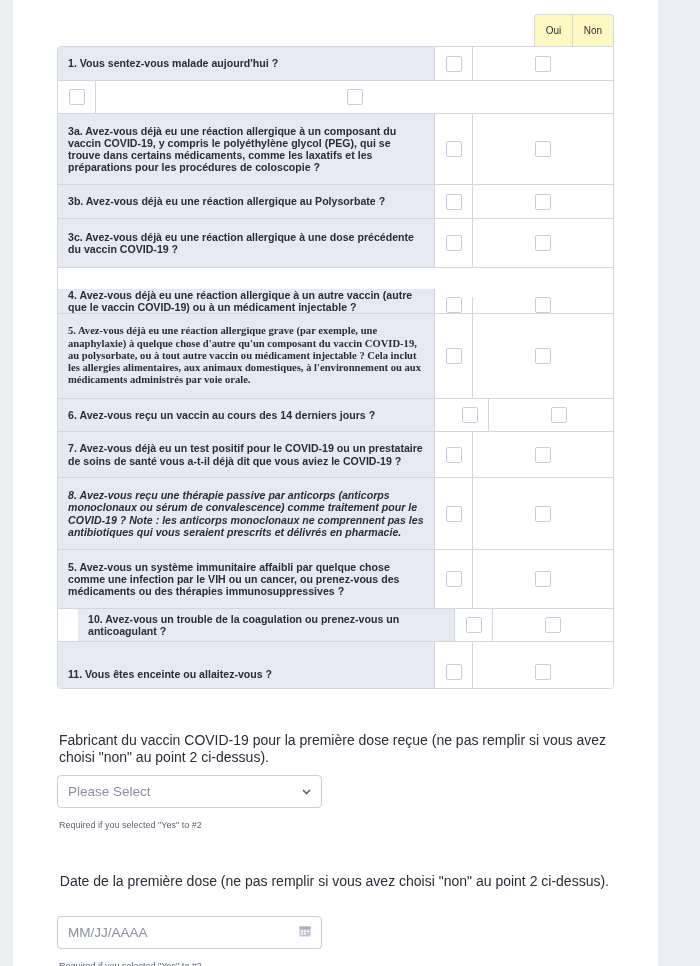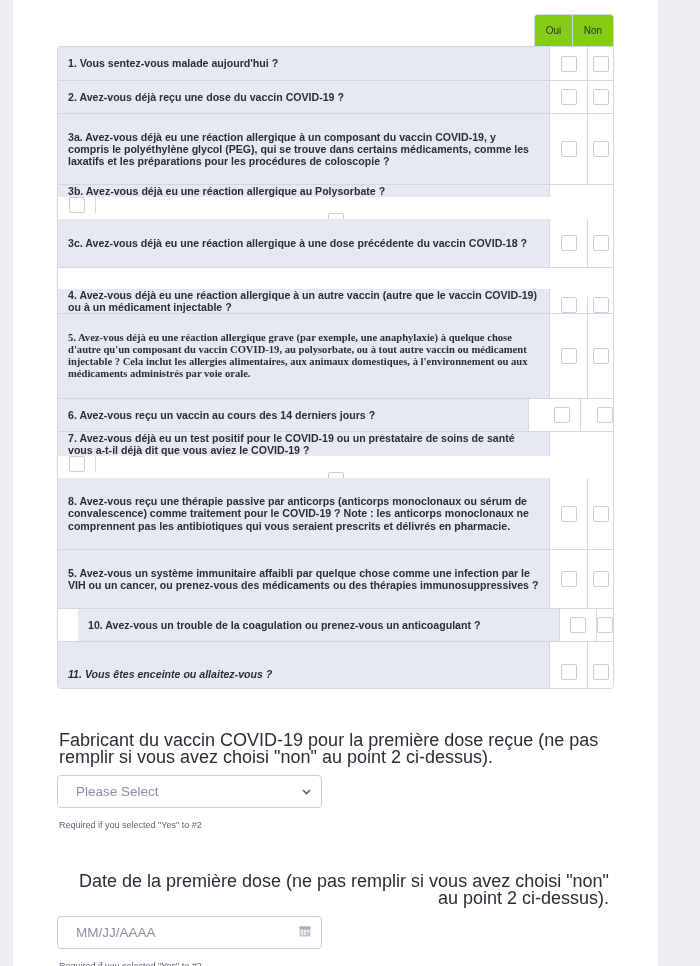--- a/index.html
+++ b/index.html
@@ -14,68 +14,68 @@
     background:#ffffff;
   }
   .matrix {
     position:absolute; left:57px; top:14px; width:557px;
   }
   .mhead {
     position:absolute; left:477px; top:0; height:32px; width:80px;
     display:flex;
     border:1px solid #d3d7e3; border-bottom:none;
     border-radius:4px 4px 0 0;
-    background:#84cc16;
+    background:#fef9c3;
     box-sizing:border-box;
   }
   .mhead .hc {
     font-size:10px; color:#2b2f3a;
     display:flex; align-items:center; justify-content:center;
   }
   .mhead .hc.oui { width:37px; border-right:1px solid #d3d7e3; }
   .mhead .hc.non { flex:1; }
   .mbody {
     position:absolute; left:0; top:32px; width:557px;
     border:1px solid #d3d7e3; border-radius:4px 0 4px 4px;
     box-sizing:border-box; overflow:hidden;
   }
   .mrow {
     display:flex; border-bottom:1px solid #d3d7e3; box-sizing:border-box;
   }
   .mrow:last-child { border-bottom:none; }
   .mq {
-    width:492px; background:#e6e9f2; box-sizing:border-box;
+    width:377px; background:#e6e9f2; box-sizing:border-box;
     padding:0 10px 0 10px;
     font-size:10.6px; font-weight:bold; color:#2a2d38; line-height:12.2px;
     display:flex; align-items:center;
     border-right:1px solid #d3d7e3;
   }
   .mq.bottom { align-items:flex-end; padding-bottom:8px; }
   .mc {
     display:flex; align-items:center; justify-content:center;
     background:#fff; box-sizing:border-box;
   }
   .mc.oui { width:38px; border-right:1px solid #d3d7e3; }
   .mc.non { flex:1; }
   .mc.bottom { align-items:flex-end; padding-bottom:8px; }
   .cb {
     width:16px; height:16px; border:1px solid #c9cdd9; border-radius:2px;
     box-sizing:border-box; background:#fff; cursor:pointer;
   }
   .field-label {
     position:absolute; left:59px; width:550px;
-    font-size:18px; color:#2a2d38; line-height:16.5px;
+    font-size:14px; color:#2a2d38; line-height:16.5px;
   }
   .input-box {
     position:absolute; left:57px; width:265px; height:33px;
     border:1px solid #c9cdd9; border-radius:4px; box-sizing:border-box;
     background:#fff; display:flex; align-items:center;
     padding:0 10px; font-size:13.5px; color:#8a90a2;
   }
-  .input-box .ph { flex:1;margin-left:8px; }
+  .input-box .ph { flex:1; }
   .hint {
     position:absolute; left:59px; font-size:9px; color:#5c6274;
   }
   .chev { width:10px; height:10px; display:flex; align-items:center; justify-content:center; }
   .cal { width:12px; height:12px; }
 </style>
 </head>
 <body>
 
 <div class="card"></div>
@@ -89,48 +89,47 @@
       <div class="mrow" style="height: 34px;">
         <div class="mq">1. Vous sentez-vous malade aujourd'hui ?</div>
         <div class="mc oui">
           <div class="cb"></div>
         </div>
         <div class="mc non">
           <div class="cb"></div>
         </div>
       </div>
       <div class="mrow" style="height: 33px;">
-        <div class="mq">2. Avez-vous déjà reçu une dose du vaccin COVID-19 ?</div>
         <div class="mc oui">
           <div class="cb"></div>
         </div>
         <div class="mc non">
           <div class="cb"></div>
         </div>
       </div>
       <div class="mrow" style="height: 71px; justify-content: flex-end;">
         <div class="mq">3a. Avez-vous déjà eu une réaction allergique à un composant du vaccin COVID-19, y compris le polyéthylène glycol (PEG), qui se trouve dans certains médicaments, comme les laxatifs et les préparations pour les procédures de coloscopie ?</div>
         <div class="mc oui">
           <div class="cb"></div>
         </div>
         <div class="mc non">
           <div class="cb"></div>
         </div>
       </div>
-      <div class="mrow" style="height: 34px; flex-direction: column;">
+      <div class="mrow" style="height: 34px;">
         <div class="mq">3b. Avez-vous déjà eu une réaction allergique au Polysorbate ?</div>
         <div class="mc oui">
           <div class="cb"></div>
         </div>
         <div class="mc non">
           <div class="cb"></div>
         </div>
       </div>
       <div class="mrow" style="height: 49px;">
-        <div class="mq">3c. Avez-vous déjà eu une réaction allergique à une dose précédente du vaccin COVID-18 ?</div>
+        <div class="mq">3c. Avez-vous déjà eu une réaction allergique à une dose précédente du vaccin COVID-19 ?</div>
         <div class="mc oui">
           <div class="cb"></div>
         </div>
         <div class="mc non">
           <div class="cb"></div>
         </div>
       </div>
       <div class="mrow" style="height: 46px; align-items: flex-end;">
         <div class="mq">4. Avez-vous déjà eu une réaction allergique à un autre vaccin (autre que le vaccin COVID-19) ou à un médicament injectable ?</div>
         <div class="mc oui">
@@ -151,30 +150,30 @@
       </div>
       <div class="mrow" style="height: 33px; gap: 16px;">
         <div class="mq">6. Avez-vous reçu un vaccin au cours des 14 derniers jours ?</div>
         <div class="mc oui">
           <div class="cb"></div>
         </div>
         <div class="mc non">
           <div class="cb"></div>
         </div>
       </div>
-      <div class="mrow" style="height: 46px; flex-direction: column;">
+      <div class="mrow" style="height: 46px;">
         <div class="mq">7. Avez-vous déjà eu un test positif pour le COVID-19 ou un prestataire de soins de santé vous a-t-il déjà dit que vous aviez le COVID-19 ?</div>
         <div class="mc oui">
           <div class="cb"></div>
         </div>
         <div class="mc non">
           <div class="cb"></div>
         </div>
       </div>
-      <div class="mrow" style="height: 72px;">
+      <div class="mrow" style="height: 72px; font-style: italic;">
         <div class="mq">8. Avez-vous reçu une thérapie passive par anticorps (anticorps monoclonaux ou sérum de convalescence) comme traitement pour le COVID-19 ? Note : les anticorps monoclonaux ne comprennent pas les antibiotiques qui vous seraient prescrits et délivrés en pharmacie.</div>
         <div class="mc oui">
           <div class="cb"></div>
         </div>
         <div class="mc non">
           <div class="cb"></div>
         </div>
       </div>
       <div class="mrow" style="height: 59px;">
         <div class="mq">5. Avez-vous un système immunitaire affaibli par quelque chose comme une infection par le VIH ou un cancer, ou prenez-vous des médicaments ou des thérapies immunosuppressives ?</div>
@@ -187,21 +186,21 @@
       </div>
       <div class="mrow" style="height: 33px; padding-left: 20px;">
         <div class="mq">10. Avez-vous un trouble de la coagulation ou prenez-vous un anticoagulant ?</div>
         <div class="mc oui">
           <div class="cb"></div>
         </div>
         <div class="mc non">
           <div class="cb"></div>
         </div>
       </div>
-      <div class="mrow" style="height: 46px; font-style: italic;">
+      <div class="mrow" style="height: 46px;">
         <div class="mq bottom">11. Vous êtes enceinte ou allaitez-vous ?</div>
         <div class="mc oui bottom">
           <div class="cb"></div>
         </div>
         <div class="mc non bottom">
           <div class="cb"></div>
         </div>
       </div>
     </div>
 </div>

